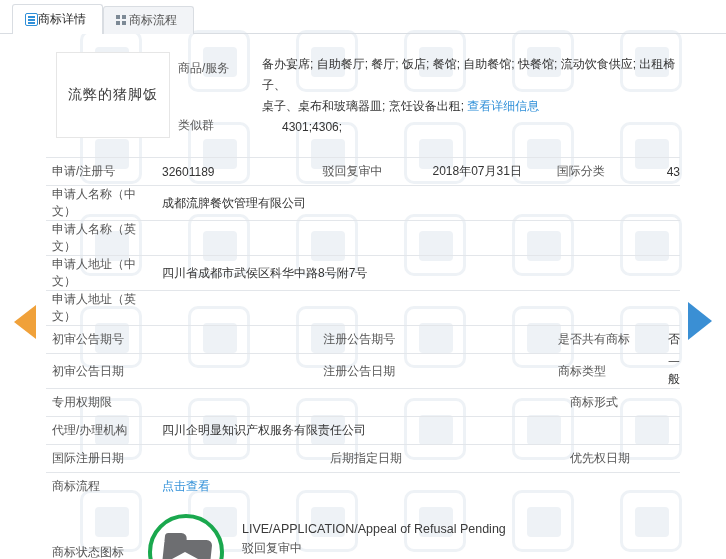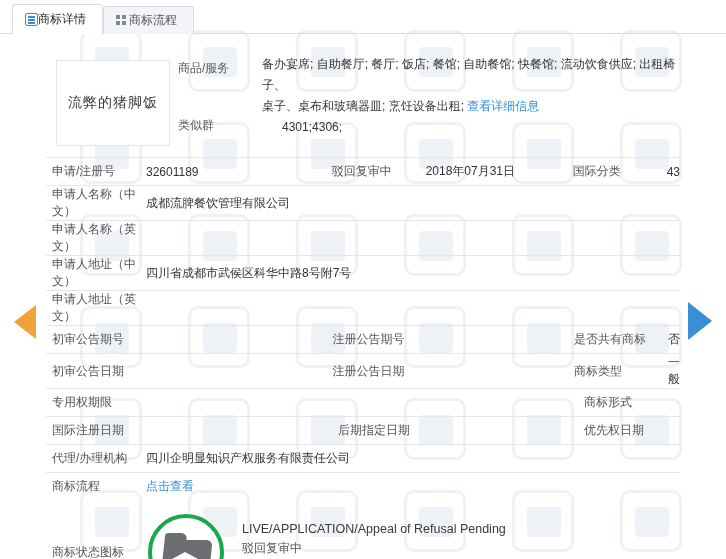--- a/index.html
+++ b/index.html
@@ -129,21 +129,21 @@
   }
   .mark-image {
     width: 114px;
     height: 86px;
     background: #ffffff;
     border: 1px solid #e6e6e6;
     display: flex;
     align-items: center;
     justify-content: center;
     margin-left: 10px;
-    margin-top: 12px;
+    margin-top: 4px;
     box-sizing: border-box;
   }
   .mark-image-text {
     font-size: 14px;
     color: #3a3a3a;
     letter-spacing: 1px;
     font-family: "Liberation Serif", serif;
   }
   .top-fields {
     flex: 1;
@@ -194,21 +194,21 @@
   .row:last-of-type { border-bottom: 1px solid #e3e6ea; }
   .cell-label {
     width: 96px;
     flex: none;
     color: #555;
     padding-left: 6px;
     box-sizing: border-box;
   }
   .cell-value {
     color: #333;
-    padding-left: 4px;
+    padding-left: 20px;
     box-sizing: border-box;
   }
   .w-a { width: 190px; }
   .w-b { width: 96px; }
   .w-c { width: 150px; }
   .w-d { width: 96px; }
   .w-e { flex: 1; }
   .w-full { flex: 1; }
 
   
@@ -445,31 +445,31 @@
   <div class="row">
     <div class="cell-label">专用权期限</div>
     <div class="cell-value w-a"></div>
     <div class="cell-label w-b"></div>
     <div class="cell-value w-c"></div>
     <div class="cell-label w-d">商标形式</div>
     <div class="cell-value w-e"></div>
   </div>
 
   <div class="row">
+    <div class="cell-label">代理/办理机构</div>
+    <div class="cell-value w-full">四川企明显知识产权服务有限责任公司</div>
+  </div>
+
+  <div class="row">
     <div class="cell-label">国际注册日期</div>
     <div class="cell-value w-a"></div>
     <div class="cell-label w-b">后期指定日期</div>
     <div class="cell-value w-c"></div>
     <div class="cell-label w-d">优先权日期</div>
     <div class="cell-value w-e"></div>
-  </div>
-
-  <div class="row">
-    <div class="cell-label">代理/办理机构</div>
-    <div class="cell-value w-full">四川企明显知识产权服务有限责任公司</div>
   </div>
 
   <div class="row">
     <div class="cell-label">商标流程</div>
     <div class="cell-value w-full">
       <a class="link">点击查看</a>
     </div>
   </div>
 
   <div class="status-block">

